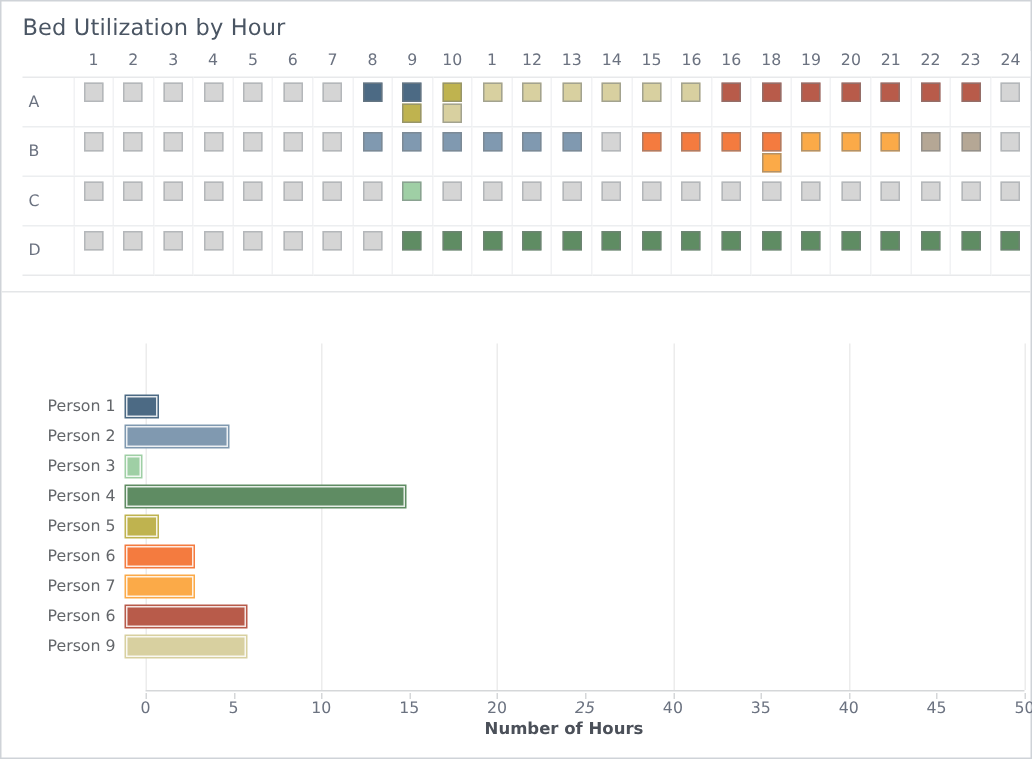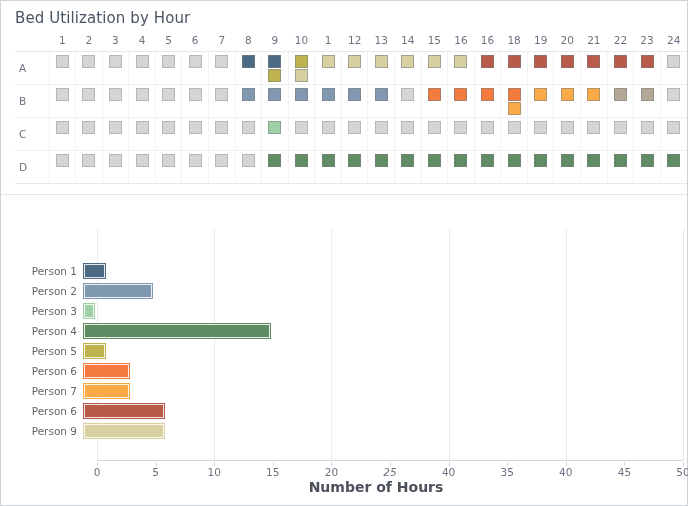--- a/index.html
+++ b/index.html
@@ -171,21 +171,21 @@
     color: #6b7280;
     transform: translateX(-50%);
     white-space: nowrap;
   }
   #x-axis-title {
     position: absolute;
     left: 82px;
     top: 284px;
     width: 586px;
     text-align: center;
-    font-size: 14px;
+    font-size: 11px;
     font-weight: 700;
     color: #4b5059;
   }
 </style>
 </head>
 <body>
 
 <div id="dashboard">
 
   <section id="panel-util">

